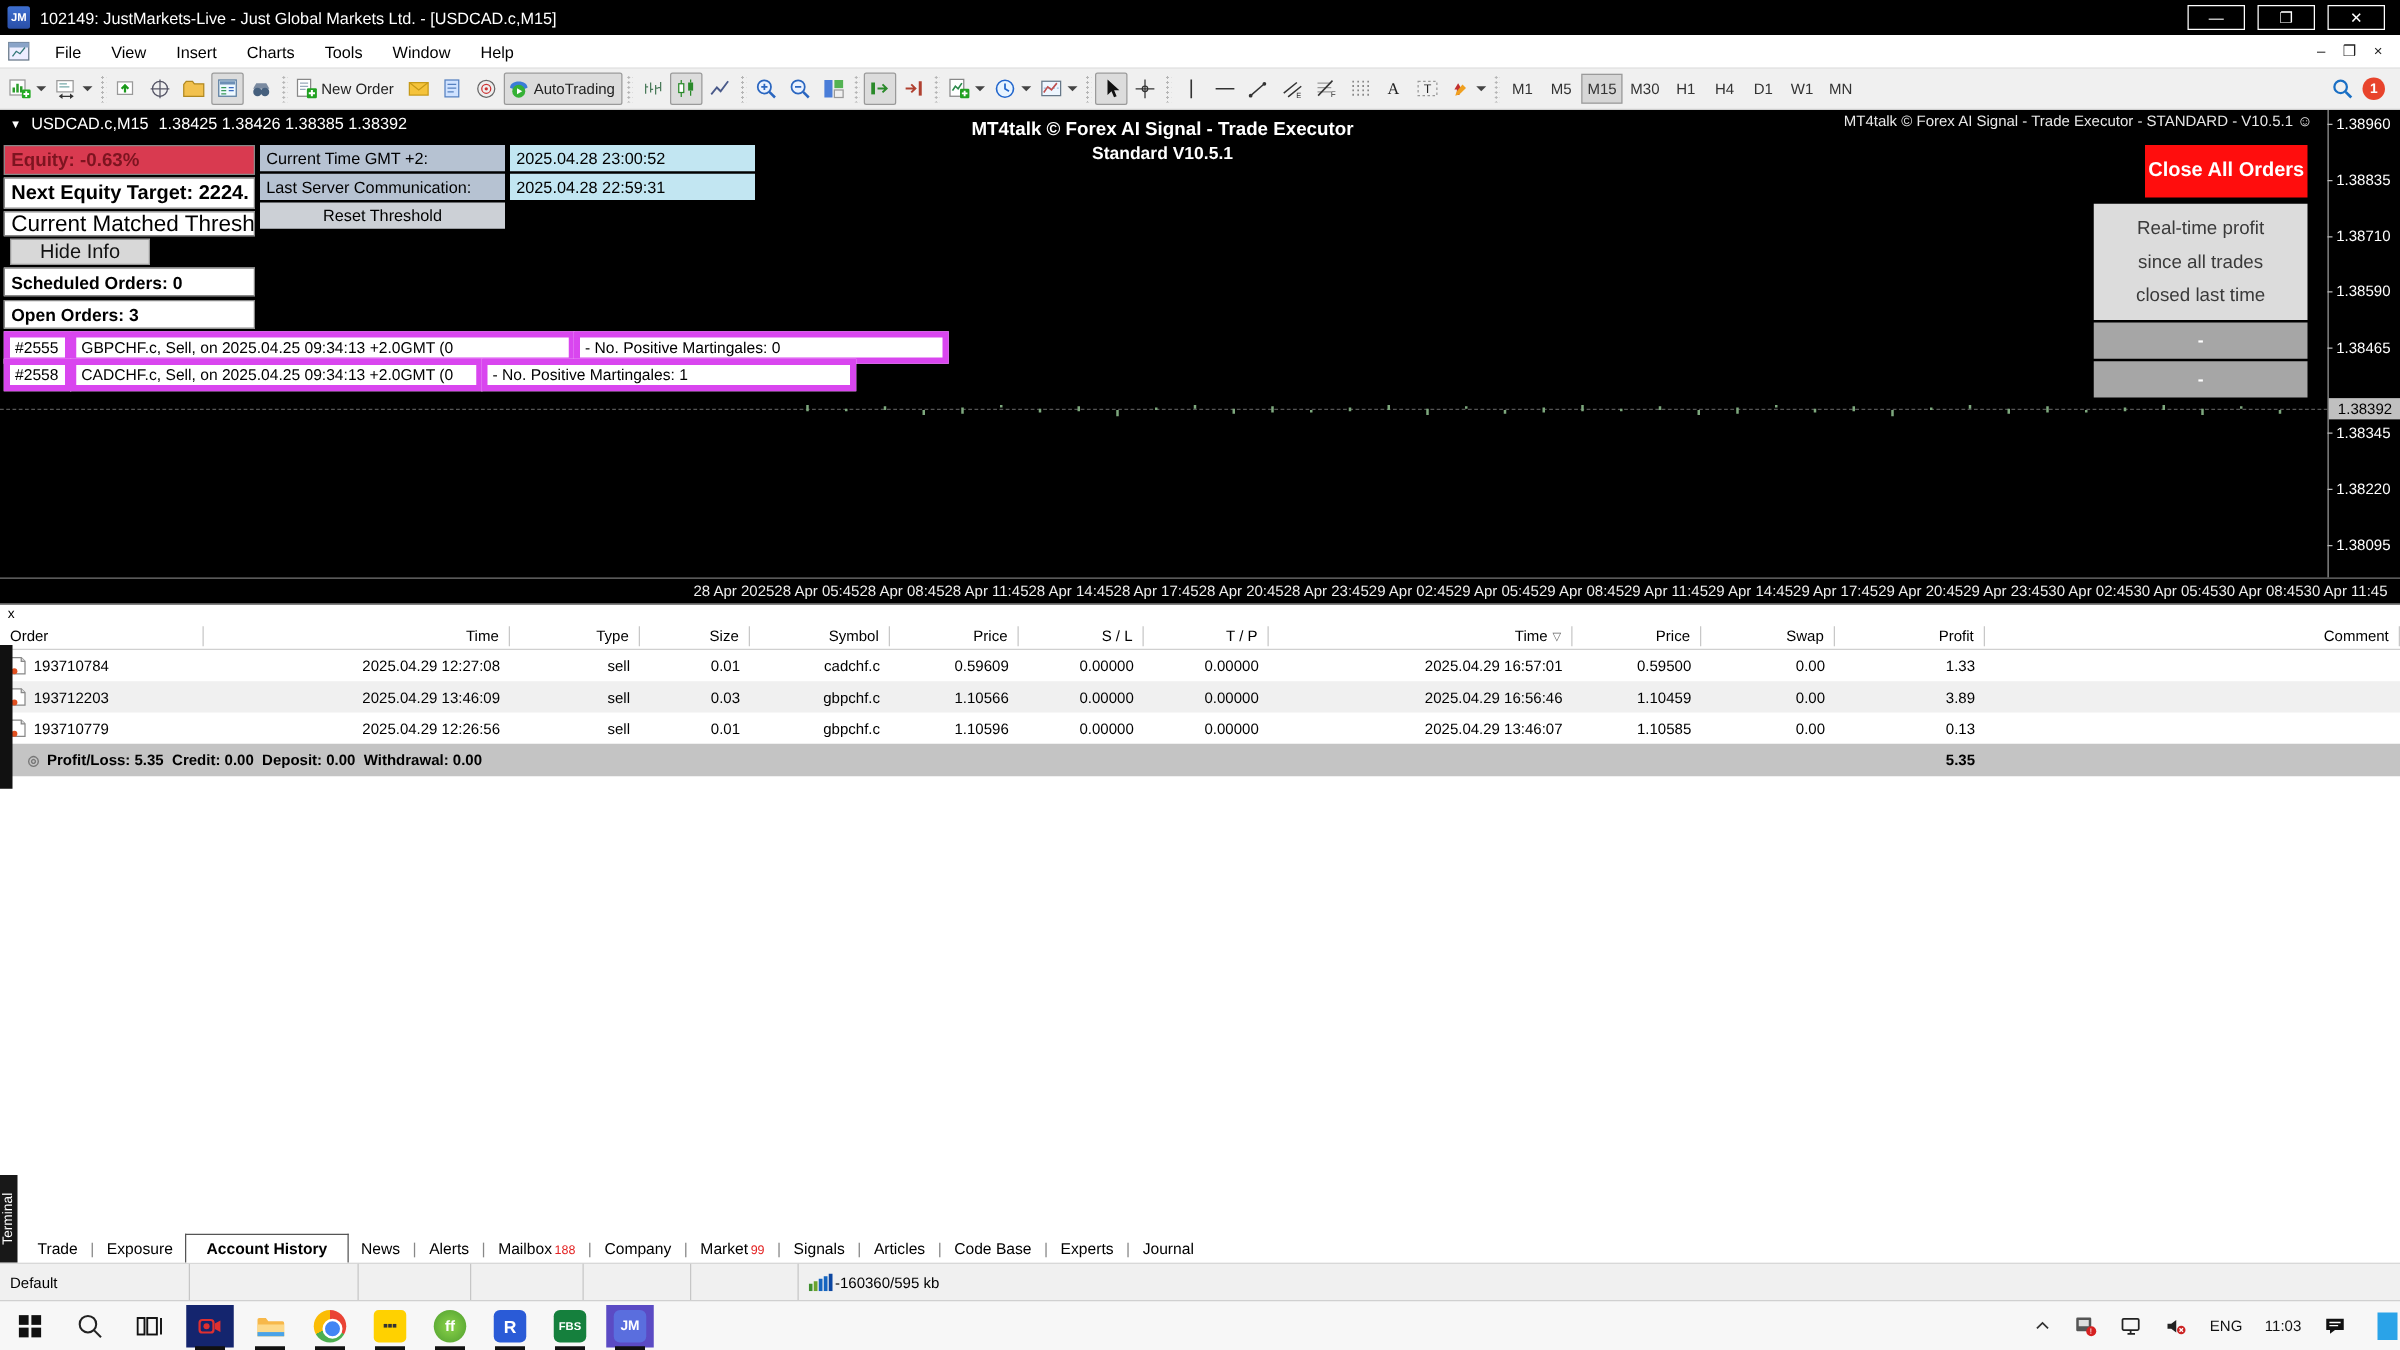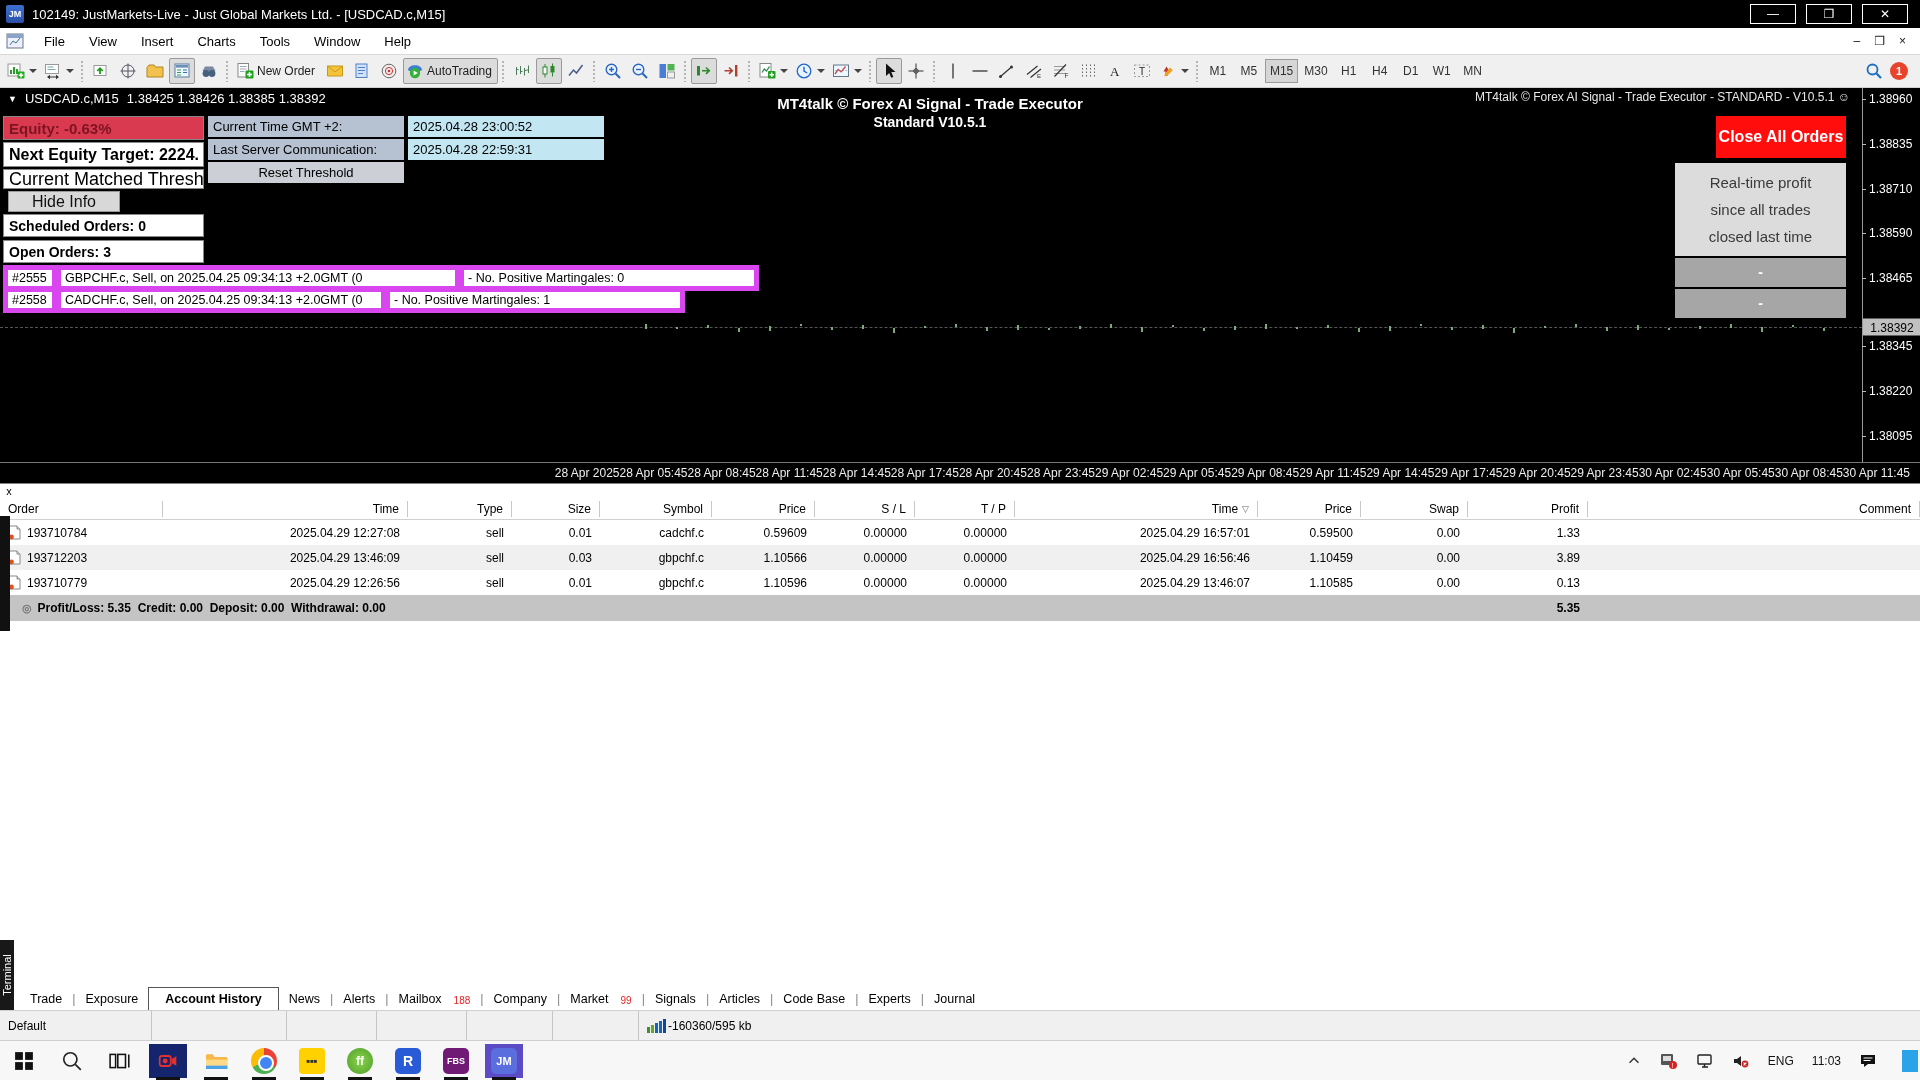--- a/index.html
+++ b/index.html
@@ -69,21 +69,21 @@
   .cell.left{justify-content:flex-start}
   .row-alt{background:#f0f0f0}
   .doc-ic{margin-right:6px}
   .sum-row{height:26px;background:#c4c4c4;display:flex;align-items:center;font-weight:bold;white-space:pre}
   .sum-ic{color:#777;margin:0 6px 0 22px;font-size:11px}
   .sum-profit{position:absolute;left:1468px;width:120px;text-align:right;padding-right:8px}
   .tabs{position:absolute;left:0;bottom:0;width:1920px;height:25px;display:flex;align-items:flex-end;font-size:12.5px;padding-left:20px}
   .tab{padding:4px 10px;display:flex;align-items:flex-end}
   .tab.active{border:1px solid #555;border-bottom:none;font-weight:bold;padding:4px 16px;background:#fff}
   .tabsep{color:#888;padding-bottom:4px}
-  .tab .nbadge{color:#e32222;font-size:10px;margin-left:12px;align-self:flex-end}
+  .tab .nbadge{color:#e32222;font-size:10px;margin-left:2px;align-self:flex-end}
   .vterm{position:absolute;left:0;bottom:0;width:14px;height:70px;background:#181818;color:#fff;display:flex;align-items:center;justify-content:center}
   .vterm span{transform:rotate(-90deg);font-size:11px;white-space:nowrap}
   
   .statusbar{height:30px;background:#f0f0f0;border-top:1px solid #cfcfcf;display:flex;align-items:stretch;font-size:12px}
   .scell{border-right:1px solid #c6c6c6;display:flex;align-items:center;padding:0 8px;white-space:nowrap}
   .scell.help{flex:1}
   .scell.last{border-right:none;justify-content:flex-start;gap:1px}
   
   .taskbar{height:40px;background:#f7f7f7;border-top:1px solid #d0d0d0;display:flex;align-items:center}
   .tkbtn{width:48px;height:40px;display:flex;align-items:center;justify-content:center;position:relative}
@@ -915,21 +915,21 @@
       </div>
       <div class="tkbtn">
         <div class="ficon" style="width:26px;height:26px;background:radial-gradient(#8bd34a,#4e9e2e);border-radius:50%;font-size:12px">ff</div>
         <div class="runline"></div>
       </div>
       <div class="tkbtn">
         <div class="ficon" style="width:26px;height:26px;background:#2a5bd7;border-radius:5px;font-size:14px">R</div>
         <div class="runline"></div>
       </div>
       <div class="tkbtn">
-        <div class="ficon" style="width:26px;height:26px;background:#701a75;border-radius:5px;font-size:9px">FBS</div>
+        <div class="ficon" style="width:26px;height:26px;background:#15803d;border-radius:5px;font-size:9px">FBS</div>
         <div class="runline"></div>
       </div>
       <div class="tkbtn">
         <div class="tile purple">
           <div class="inner-jm">JM</div>
         </div>
         <div class="runline"></div>
       </div>
     </div>
   <div class="tray">

